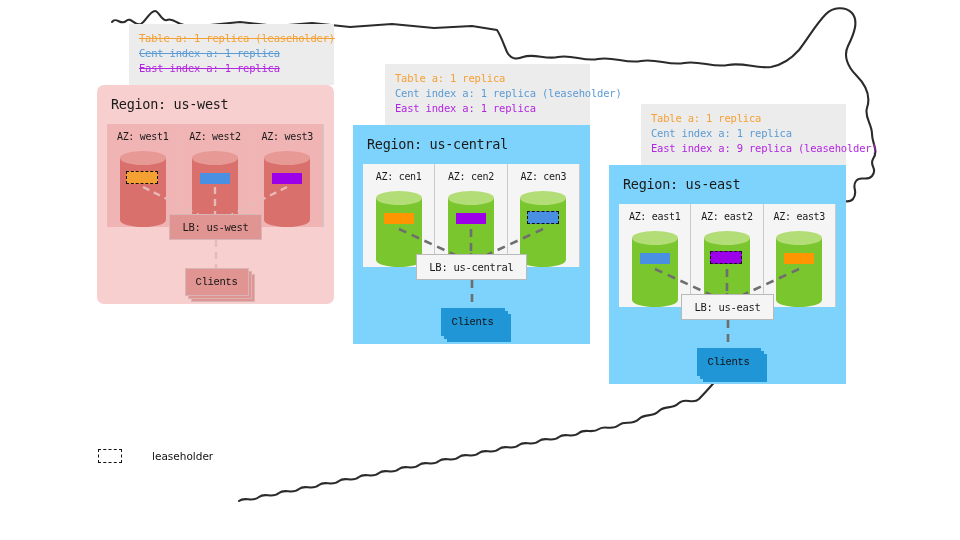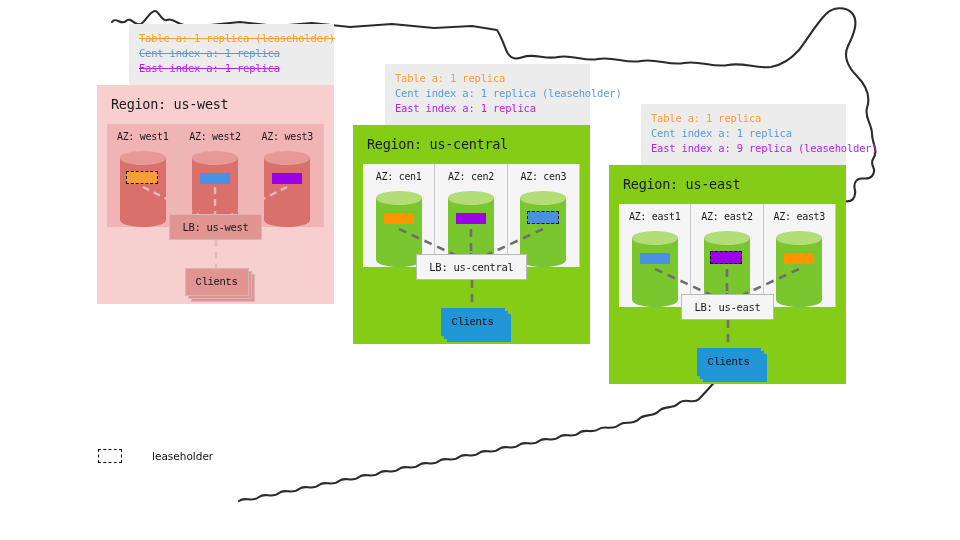--- a/index.html
+++ b/index.html
@@ -16,21 +16,21 @@
     background:#ececec;
     padding:7px 10px 8px 10px;
     line-height:1.45;
     font-size:10.5px;
     letter-spacing:-0.2px;
     margin-left:32px;
   }
   .region-header .line{white-space:nowrap;}
   .struck .region-header .line{text-decoration:line-through;}
   .region-body{
-    background:#84cc16;
+    background:#7dd3fc;
     padding:0 10px 10px 10px;
   }
   .region-title{
     font-size:13.5px;color:#1a1a1a;
     padding:11px 2px 12px 4px;
     letter-spacing:-0.3px;
   }
   .az-panel{
     background:#f5f5f5;
     display:flex;
@@ -253,21 +253,21 @@
            C292,495 285,488 279,493 C272,499 265,492 259,497
            C252,503 245,496 239,501"></path>
 </svg>
 
 <div class="region struck" id="region-0" style="left:97px;top:24px;width:237px;">
   <div class="region-header">
     <div class="line" style="color:#f5a033;">Table a: 1 replica (leaseholder)</div>
     <div class="line" style="color:#5b9bd5;">Cent index a: 1 replica</div>
     <div class="line" style="color:#b226e0;">East index a: 1 replica</div>
   </div>
-  <div class="region-body" style="background:#f7cfcf;">
+  <div class="region-body" style="background:#f7cfcf;border-radius:7px;">
     <div class="region-title">Region: us-west</div>
     <div class="az-panel" style="background:#f0b4b4;border-color:#e2a5a5;">
       <div class="az" style="border-right-color:#e7b9b9;">
         <div class="az-label">AZ: west1</div>
         <div class="cyl" style="--cyl:#d9706b;--cyltop:#e79a95;">
           <div class="bot"></div>
           <div class="body"></div>
           <div class="top"></div>
           <div class="chip lease" style="background:#f5a033;"></div>
         </div>

